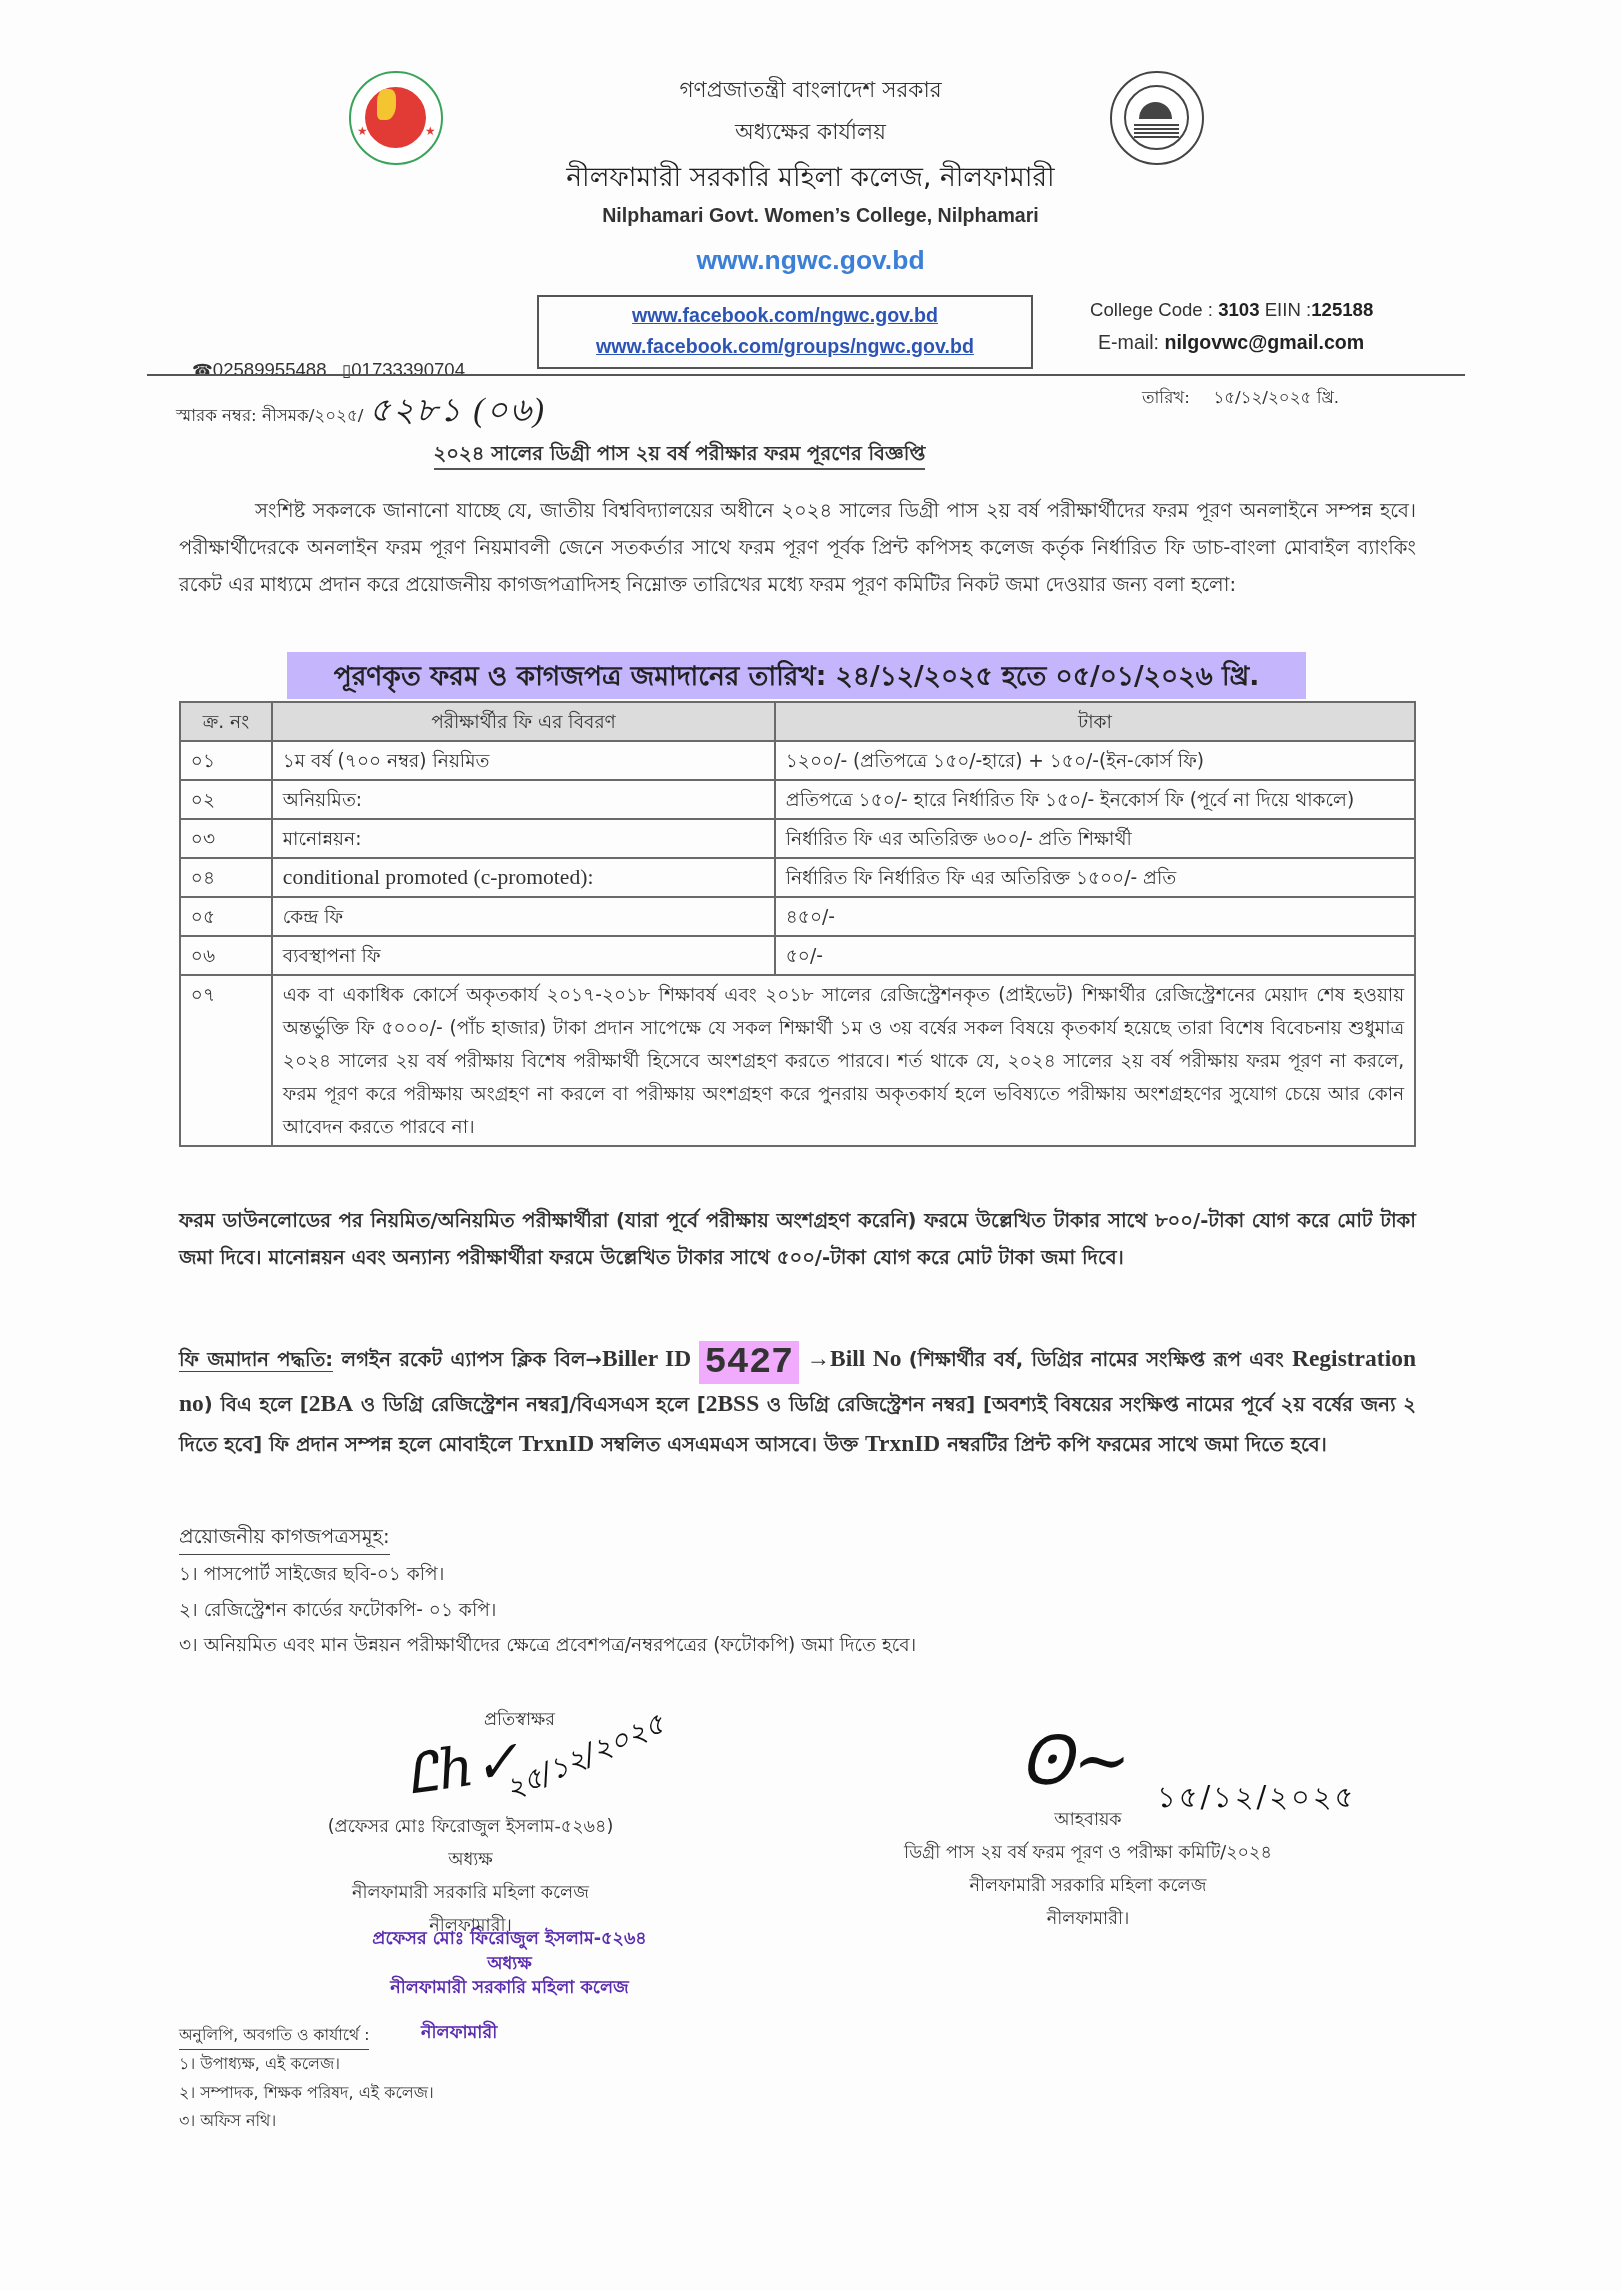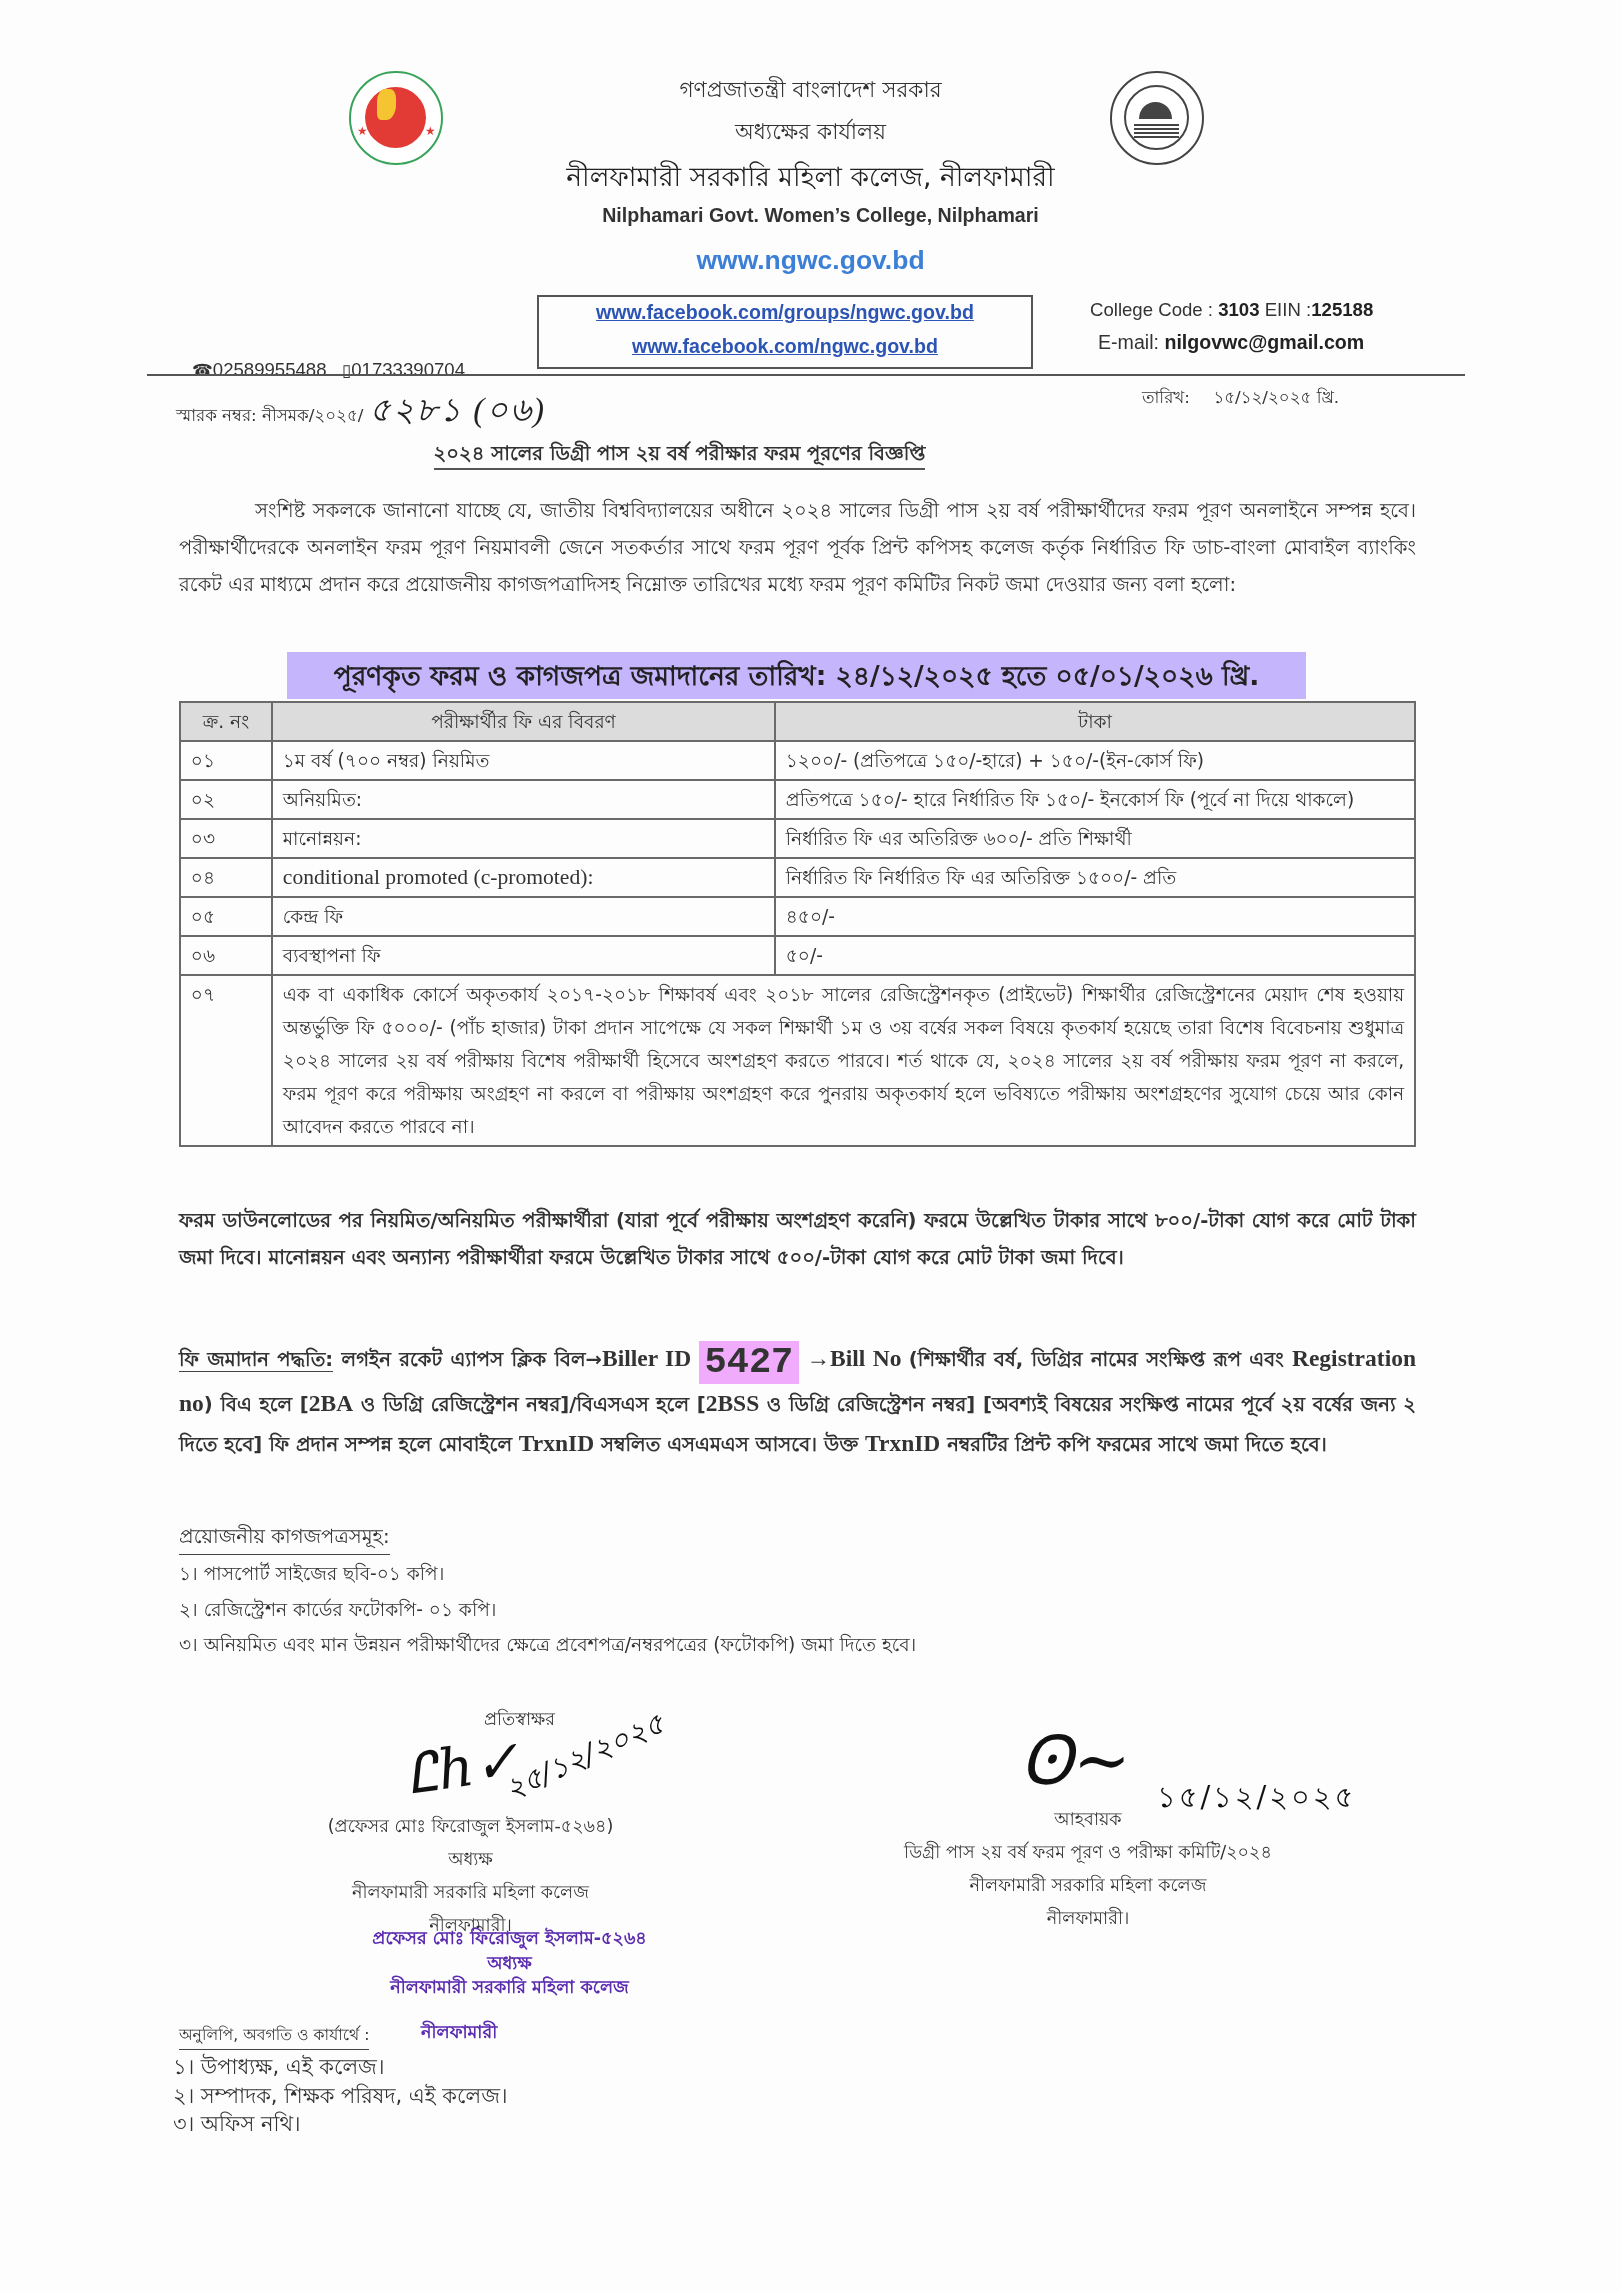--- a/index.html
+++ b/index.html
@@ -71,21 +71,21 @@
 
   
   .sig-block { position: absolute; text-align: center; font-size: 17.6px; color: #333; line-height: 33px; }
   .sig-left { left: 255px; width: 431px; top: 1703px; }
   .sig-right { left: 833px; width: 510px; top: 1803px; }
   .scribble { position: absolute; font-family: "DejaVu Serif", serif; font-style: italic; color: #111; }
   .stamp { position: absolute; left: 294px; width: 431px; top: 1926px; text-align: center; color: #5b2bb0; font-weight: bold; font-size: 17.6px; line-height: 24.5px; }
 
   .copy-head { left: 179px; top: 2022px; font-size: 15.7px; border-bottom: 1.5px solid #444; color: #333; }
   .copy-stamp { left: 421px; top: 2019px; color: #5b2bb0; font-weight: bold; font-size: 17.6px; }
-  .copy-item { left: 173px; font-size: 21px; color: #333; }
+  .copy-item { left: 179px; font-size: 16px; color: #333; }
 </style>
 </head>
 <body>
 
 <div class="logo logo-gov">
   <div class="inner"></div>
   <div class="map"></div>
   <span class="star" style="left:5.9px;top:51px;">★</span>
   <span class="star" style="left:74px;top:51px;">★</span>
 </div>
@@ -95,22 +95,22 @@
   <div class="waves"></div>
 </div>
 
 <div class="hdr-line h1">গণপ্রজাতন্ত্রী বাংলাদেশ সরকার</div>
 <div class="hdr-line h2">অধ্যক্ষের কার্যালয়</div>
 <div class="hdr-line h3">নীলফামারী সরকারি মহিলা কলেজ, নীলফামারী</div>
 <div class="hdr-line h4">Nilphamari Govt. Women’s College, Nilphamari</div>
 <div class="hdr-line web">www.ngwc.gov.bd</div>
 
 <div class="fb-box">
+  <a class="fb-link first">www.facebook.com/ngwc.gov.bd</a>
   <a class="fb-link">www.facebook.com/groups/ngwc.gov.bd</a>
-  <a class="fb-link first">www.facebook.com/ngwc.gov.bd</a>
 </div>
 
 <div class="abs contact-phone">
   <span class="ico">☎</span><span>02589955488</span>
   &nbsp;&nbsp;<span class="ico">▯</span><span>01733390704</span>
 </div>
 
 <div class="abs college-code">
   <span>College Code : </span><b>3103</b><span> EIIN :</span><b>125188</b>
 </div>

